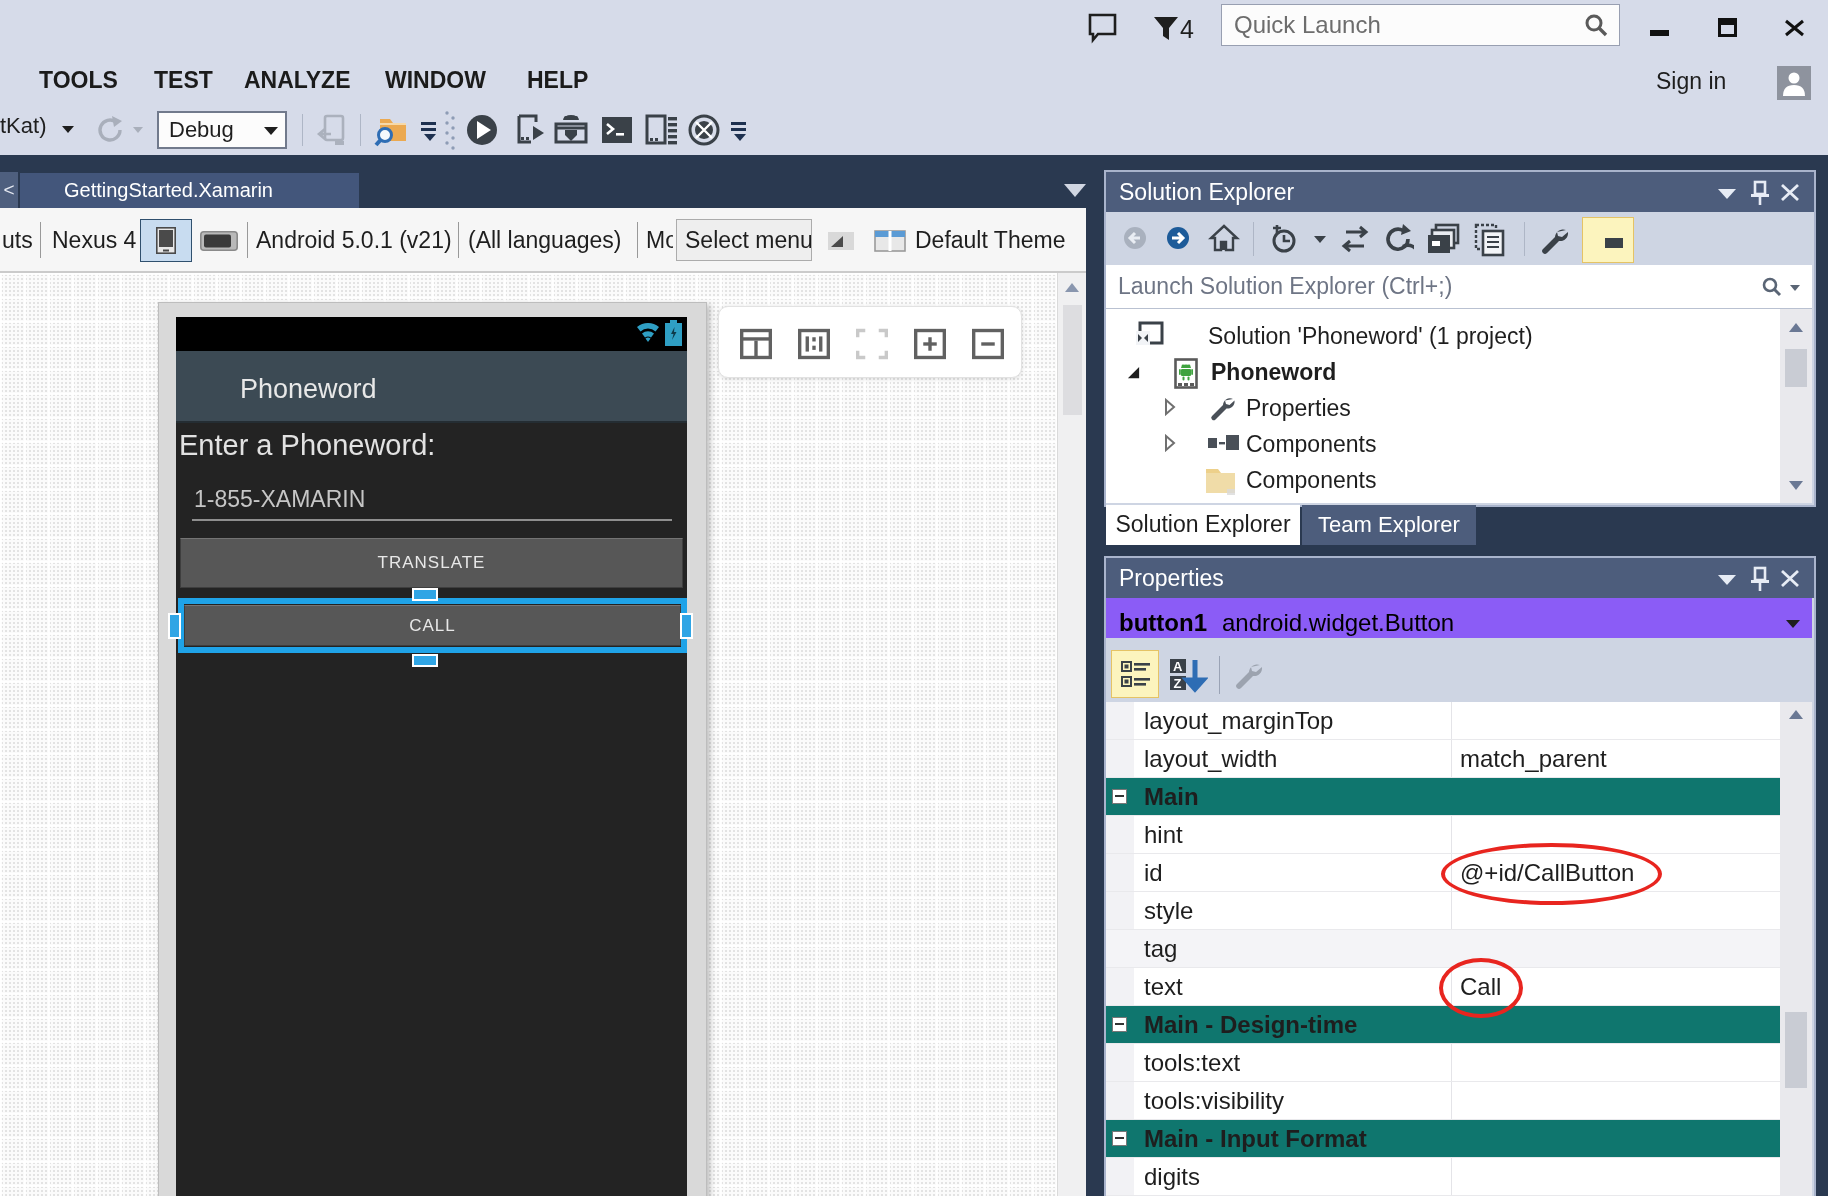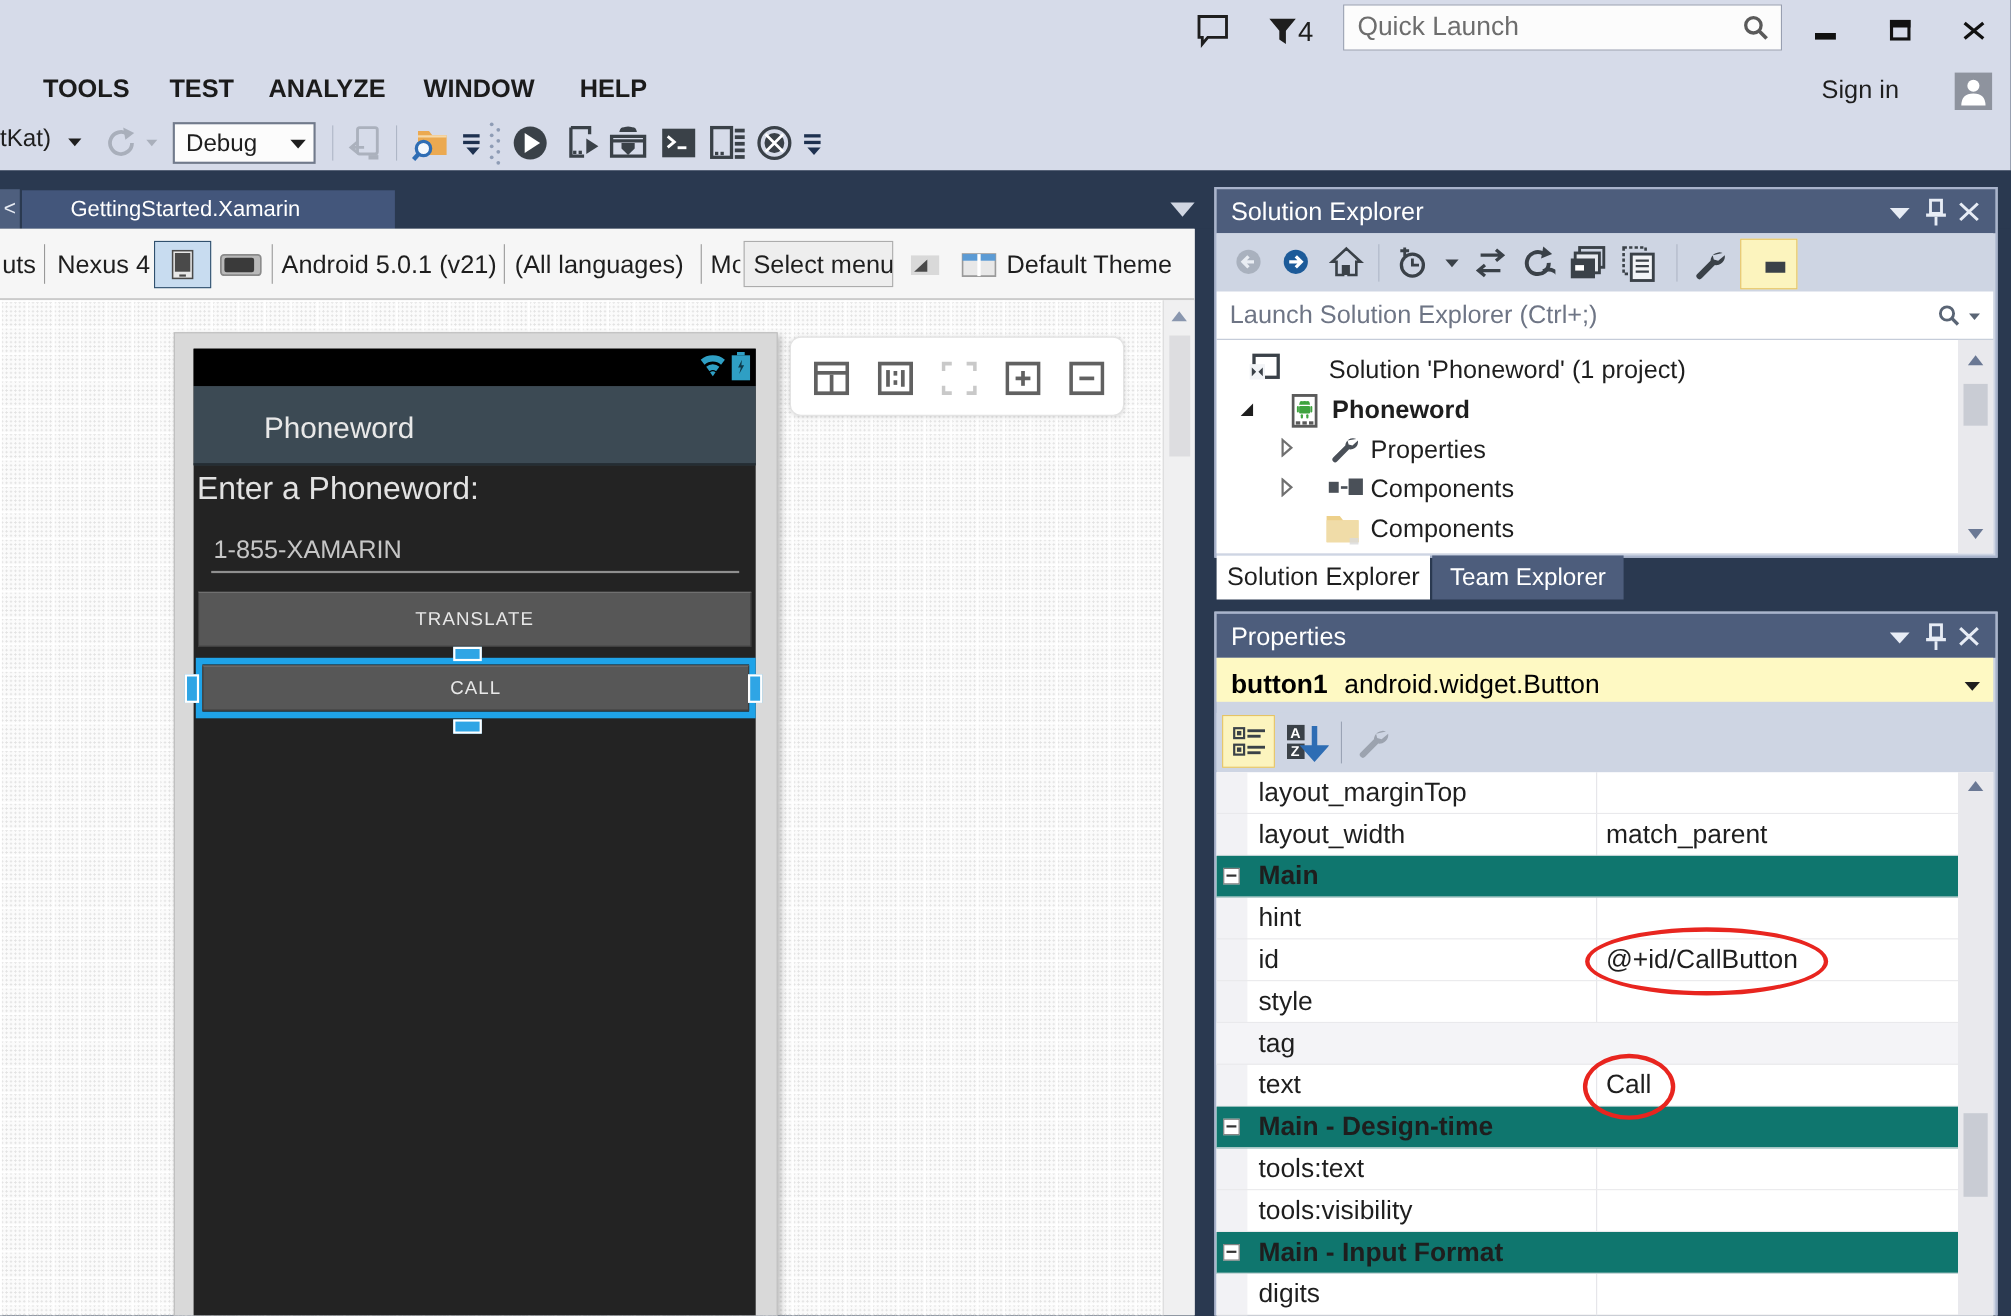--- a/index.html
+++ b/index.html
@@ -62,21 +62,21 @@
 #solexp { left:1104px; top:170px; width:712px; height:337px; border:2px solid #A9B4CC; }
 #soltoolbar { position:absolute; left:0; top:40px; width:706px; height:53px; background:#CED5E3; }
 #solsearch { position:absolute; left:0px; top:93px; width:706px; height:44px; background:#FFFFFF; border-bottom:1px solid #B9C1D1; }
 #soltree { position:absolute; left:0px; top:137px; width:706px; height:194px; background:#FFFFFF; }
 .trow { position:absolute; left:0; height:36px; width:100%; font-size:23px; color:#1E1E1E; white-space:nowrap; }
 #seltabs { left:1106px; top:505px; width:710px; height:40px; }
 #tabsol { position:absolute; left:0px; top:0px; width:194px; height:40px; background:#FFFFFF; color:#1E1E1E; font-size:23px; line-height:38px; text-align:center; }
 #tabteam { position:absolute; left:196px; top:0px; width:174px; height:40px; background:#4D5D7C; color:#FFFFFF; font-size:22px; line-height:40px; text-align:center; }
 
 #props { left:1104px; top:556px; width:712px; height:648px; border:2px solid #A9B4CC; }
-#objrow { position:absolute; left:0; top:40px; width:706px; height:40px; background:#fef9c3; font-size:24px; line-height:50px; }
+#objrow { position:absolute; left:0; top:40px; width:706px; height:40px; background:#8b5cf6; font-size:24px; line-height:50px; }
 #proptb { position:absolute; left:0; top:90px; width:706px; height:52px; background:#CED5E3; }
 #propgrid { position:absolute; left:0; top:144px; width:706px; height:500px; background:#FFFFFF; }
 .prow { position:absolute; left:0; width:674px; height:38px; border-bottom:1px solid #E9E9EC; font-size:24px; color:#1E1E1E; }
 .prow .nm { position:absolute; left:38px; top:0; line-height:37px; white-space:nowrap; }
 .prow .vl { position:absolute; left:354px; top:0; line-height:37px; white-space:nowrap; }
 .pcat { background:#0f766e; font-weight:bold; }
 .pcol { position:absolute; left:345px; top:0; width:1px; height:494px; background:#E4E4E8; }
 .pgut { position:absolute; left:0; top:0; width:28px; height:494px; background:#F2F2F5; }
 .redell { position:absolute; border:4px solid #E8251F; border-radius:50%; }
 .catbox { position:absolute; left:6px; top:11px; width:15px; height:15px; border:1px solid #777777; background:#FFFFFF; }

